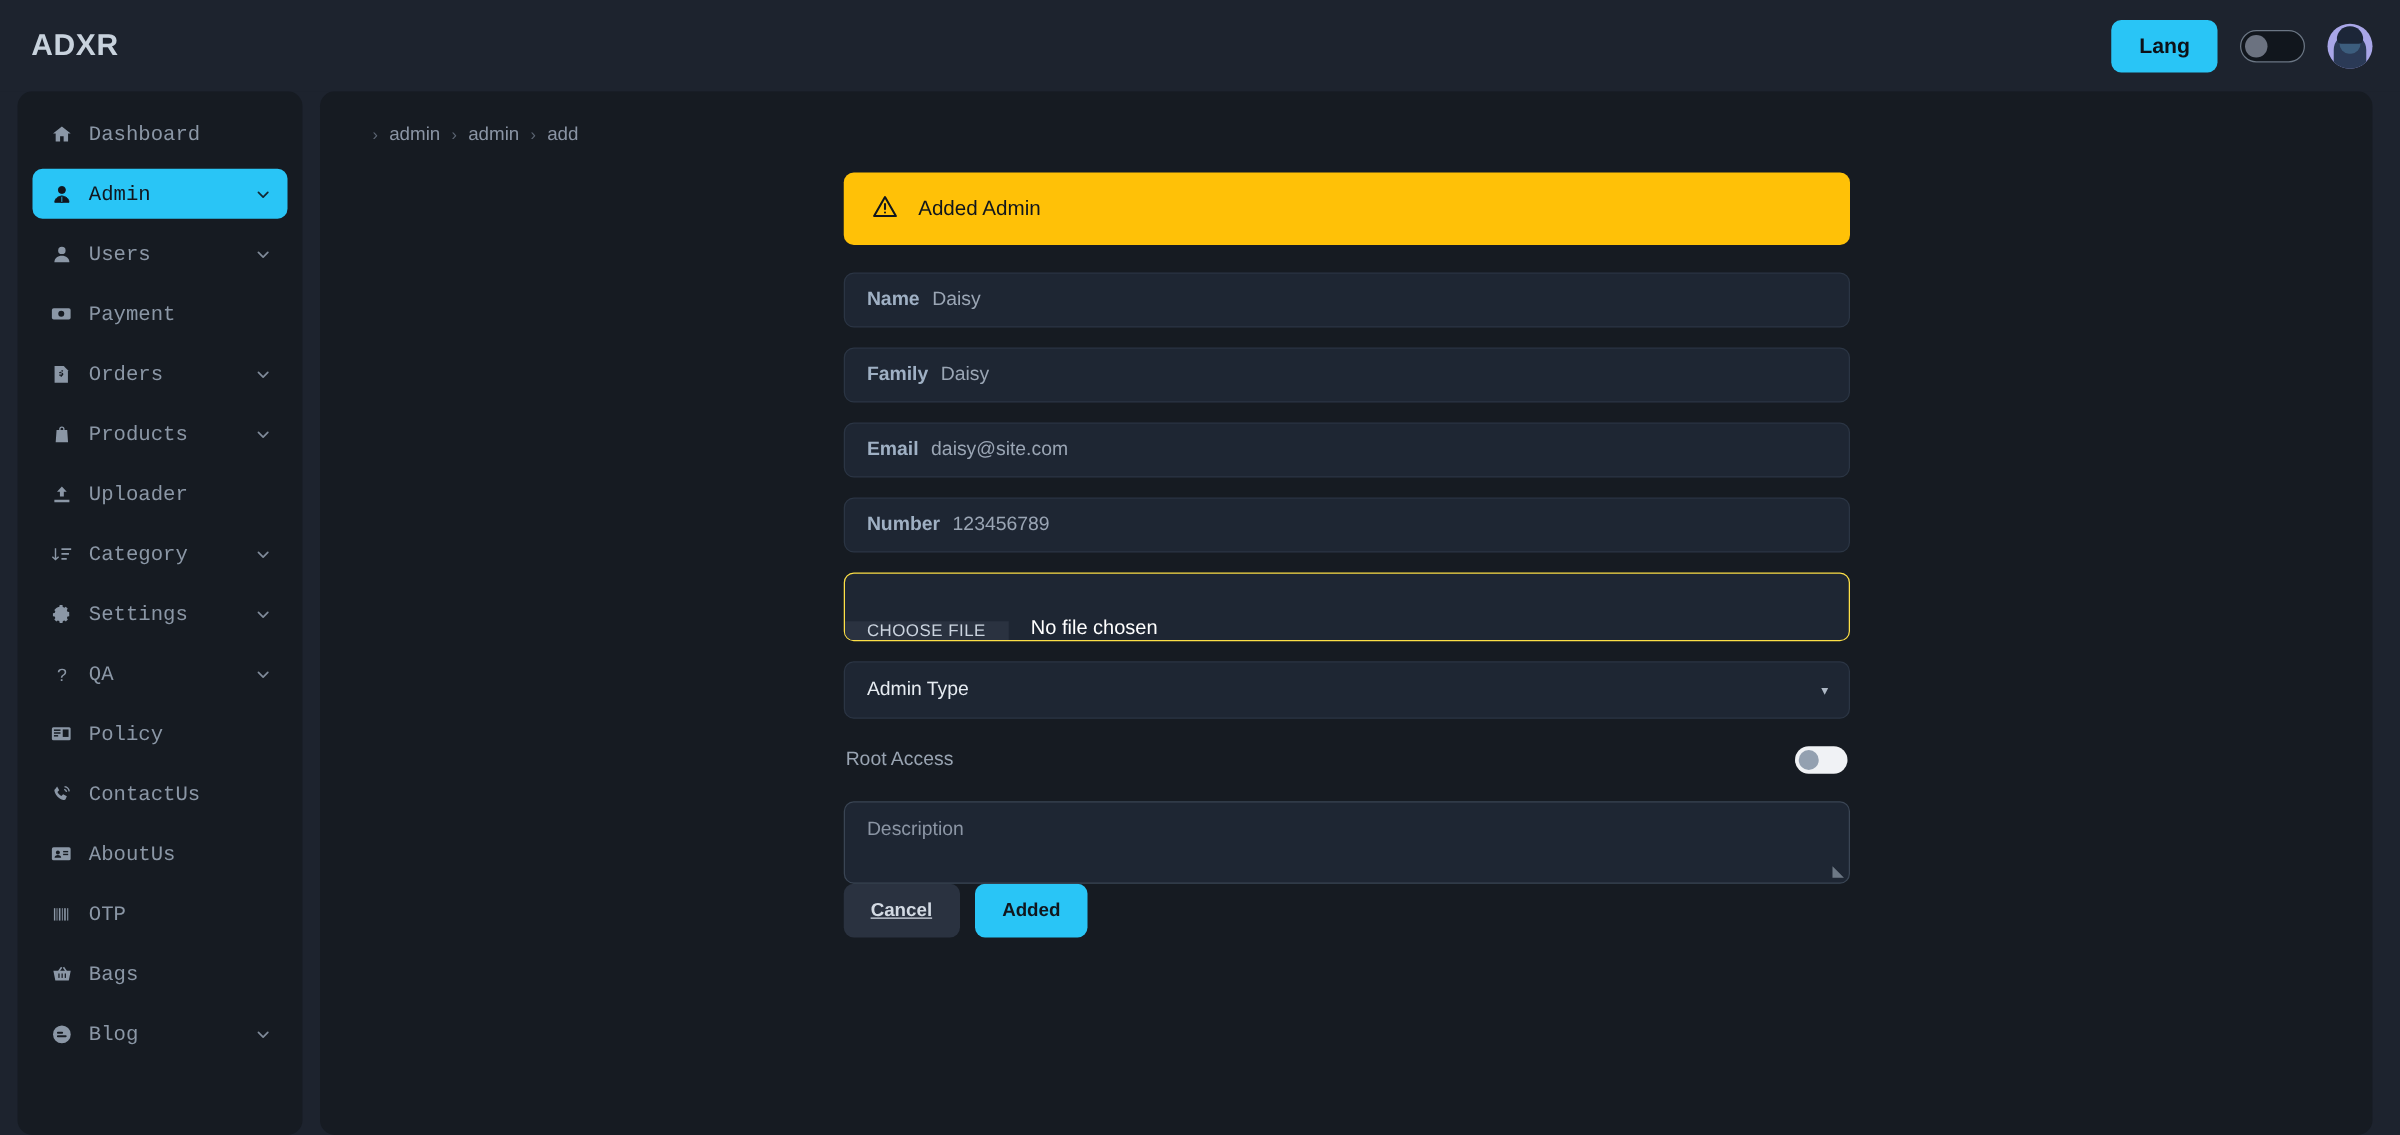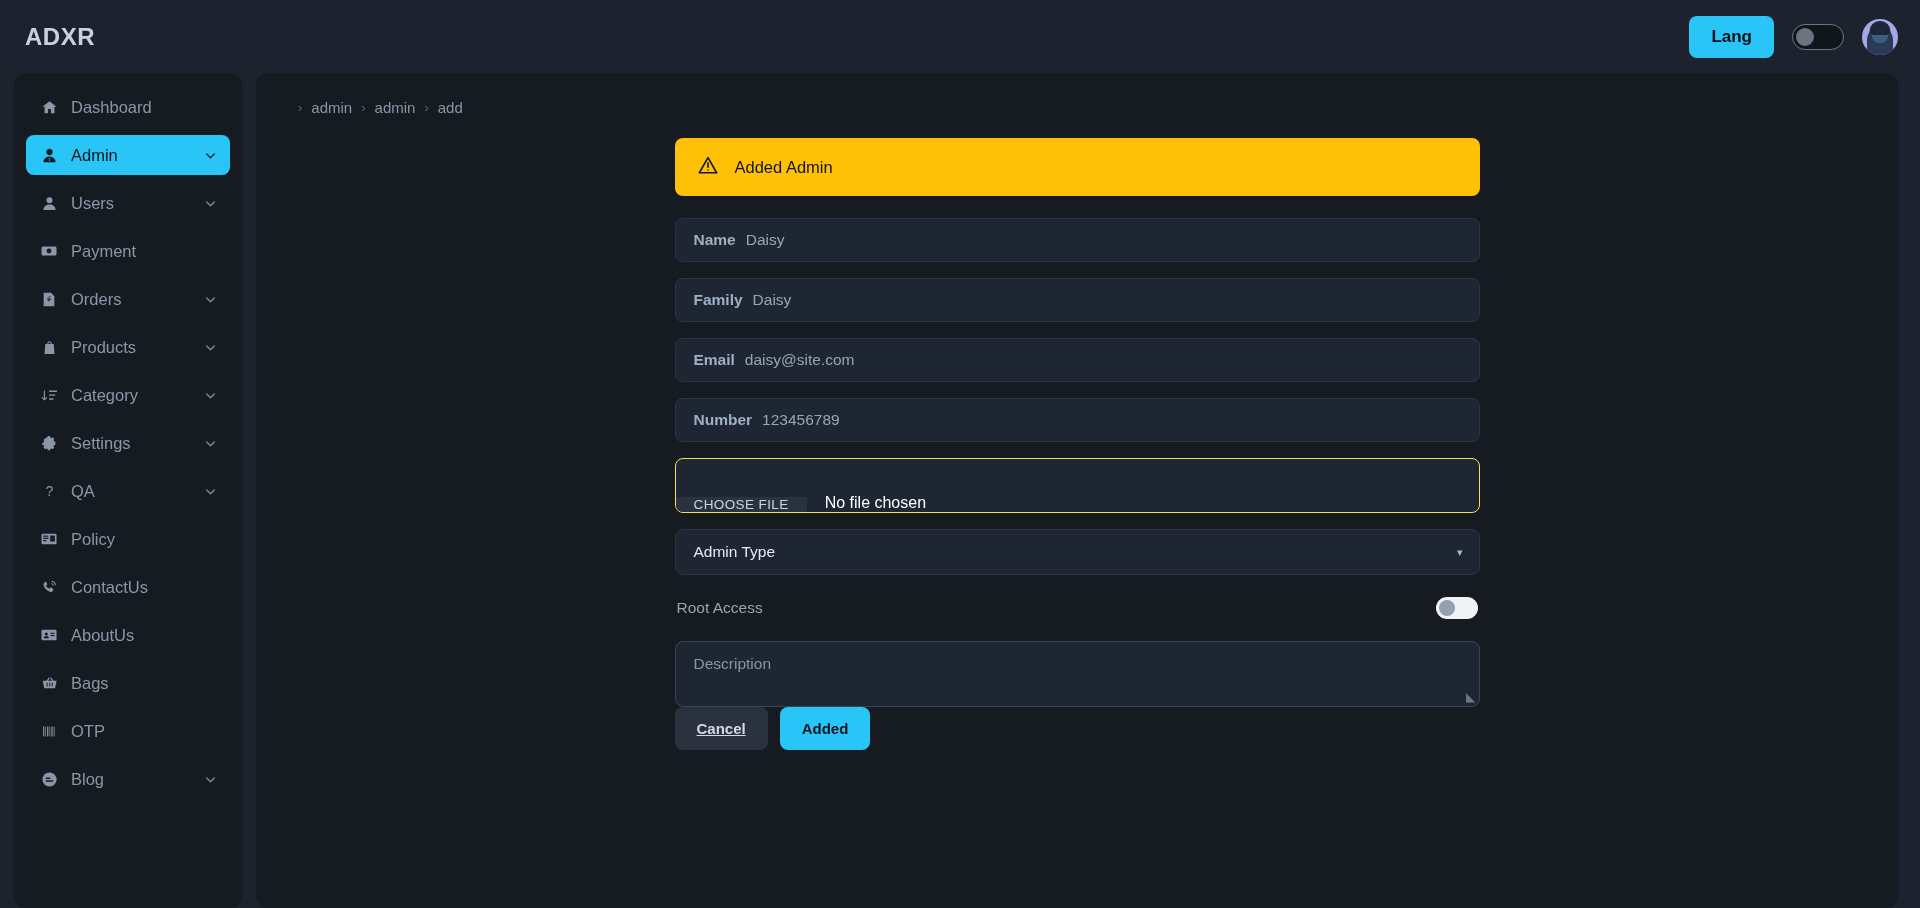--- a/index.html
+++ b/index.html
@@ -105,21 +105,21 @@
     cursor: pointer;
     margin-bottom: 8px;
     user-select: none;
   }
   .nav-item .ico {
     width: 22px; flex: none;
     display: flex; align-items: center; justify-content: center;
     margin-right: 11px;
   }
   .nav-item .ico svg { display: block; }
-  .nav-item .lbl { flex: 1; white-space: nowrap; }
+  .nav-item .lbl { flex: 1; white-space: nowrap; font-family: Liberation Mono, monospace; }
   .nav-item .chev { flex: none; opacity: .9; display:flex; }
   .nav-item.active {
     background: #29c5f6;
     color: #11161d;
   }
   .nav-item.active .ico svg { fill: #11161d; stroke: #11161d; }
   .nav-item .ico svg { fill: #8b97a6; }
 
   
   .content {
@@ -359,20 +359,29 @@
         <span class="lbl">Products</span>
         <span class="chev">
           <svg width="15" height="15" viewBox="0 0 24 24" fill="none" stroke="currentColor" stroke-width="2.2" stroke-linecap="round" stroke-linejoin="round">
             <path d="M6 9.5 12 15.5 18 9.5"></path>
           </svg>
         </span>
       </div>
       <div class="nav-item">
         <span class="ico">
           <svg width="17" height="17" viewBox="0 0 24 24">
+            <path d="M12 3 6.5 9h3.3v5.5h4.4V9h3.3z"></path>
+            <path d="M3.5 18h17v3h-17z"></path>
+          </svg>
+        </span>
+        <span class="lbl">Uploader</span>
+      </div>
+      <div class="nav-item">
+        <span class="ico">
+          <svg width="17" height="17" viewBox="0 0 24 24">
             <path d="M4 5v11.2L1.8 14 .7 15.2 4.8 19l4.1-3.8L7.8 14l-2.2 2.2V5z"></path>
             <path d="M11.5 5h11v2h-11zM11.5 10.5h8.5v2h-8.5zM11.5 16h6v2h-6z"></path>
           </svg>
         </span>
         <span class="lbl">Category</span>
         <span class="chev">
           <svg width="15" height="15" viewBox="0 0 24 24" fill="none" stroke="currentColor" stroke-width="2.2" stroke-linecap="round" stroke-linejoin="round">
             <path d="M6 9.5 12 15.5 18 9.5"></path>
           </svg>
         </span>
@@ -433,40 +442,40 @@
             <path d="M4.9 16.2c0-2 1.6-3 3.5-3s3.5 1 3.5 3z" fill="#161b22"></path>
             <rect x="14" y="9" width="5.4" height="1.5" fill="#161b22"></rect>
             <rect x="14" y="12" width="5.4" height="1.5" fill="#161b22"></rect>
           </svg>
         </span>
         <span class="lbl">AboutUs</span>
       </div>
       <div class="nav-item">
         <span class="ico">
           <svg width="17" height="17" viewBox="0 0 24 24">
-            <path d="M7.8 8 11 3.4l1.5 1L10 8h5.5L13 4.4l1.5-1L17.6 8H22l-2.2 10.8H4.6L2.4 8z"></path>
-            <rect x="8" y="11" width="1.4" height="5" fill="#161b22"></rect>
-            <rect x="11.6" y="11" width="1.4" height="5" fill="#161b22"></rect>
-            <rect x="15.2" y="11" width="1.4" height="5" fill="#161b22"></rect>
-          </svg>
-        </span>
-        <span class="lbl">Bags</span>
-      </div>
-      <div class="nav-item">
-        <span class="ico">
-          <svg width="17" height="17" viewBox="0 0 24 24">
             <rect x="3" y="5" width="1.6" height="14"></rect>
             <rect x="6" y="5" width="1" height="14"></rect>
             <rect x="8.6" y="5" width="1.8" height="14"></rect>
             <rect x="12" y="5" width="1" height="14"></rect>
             <rect x="14.6" y="5" width="1.8" height="14"></rect>
             <rect x="18" y="5" width="1.2" height="14"></rect>
           </svg>
         </span>
         <span class="lbl">OTP</span>
+      </div>
+      <div class="nav-item">
+        <span class="ico">
+          <svg width="17" height="17" viewBox="0 0 24 24">
+            <path d="M7.8 8 11 3.4l1.5 1L10 8h5.5L13 4.4l1.5-1L17.6 8H22l-2.2 10.8H4.6L2.4 8z"></path>
+            <rect x="8" y="11" width="1.4" height="5" fill="#161b22"></rect>
+            <rect x="11.6" y="11" width="1.4" height="5" fill="#161b22"></rect>
+            <rect x="15.2" y="11" width="1.4" height="5" fill="#161b22"></rect>
+          </svg>
+        </span>
+        <span class="lbl">Bags</span>
       </div>
       <div class="nav-item">
         <span class="ico">
           <svg width="17" height="17" viewBox="0 0 24 24">
             <circle cx="12" cy="12" r="10"></circle>
             <rect x="6.4" y="9" width="7" height="2.2" rx="1.1" fill="#161b22"></rect>
             <rect x="6.4" y="13" width="11" height="2.2" rx="1.1" fill="#161b22"></rect>
           </svg>
         </span>
         <span class="lbl">Blog</span>

